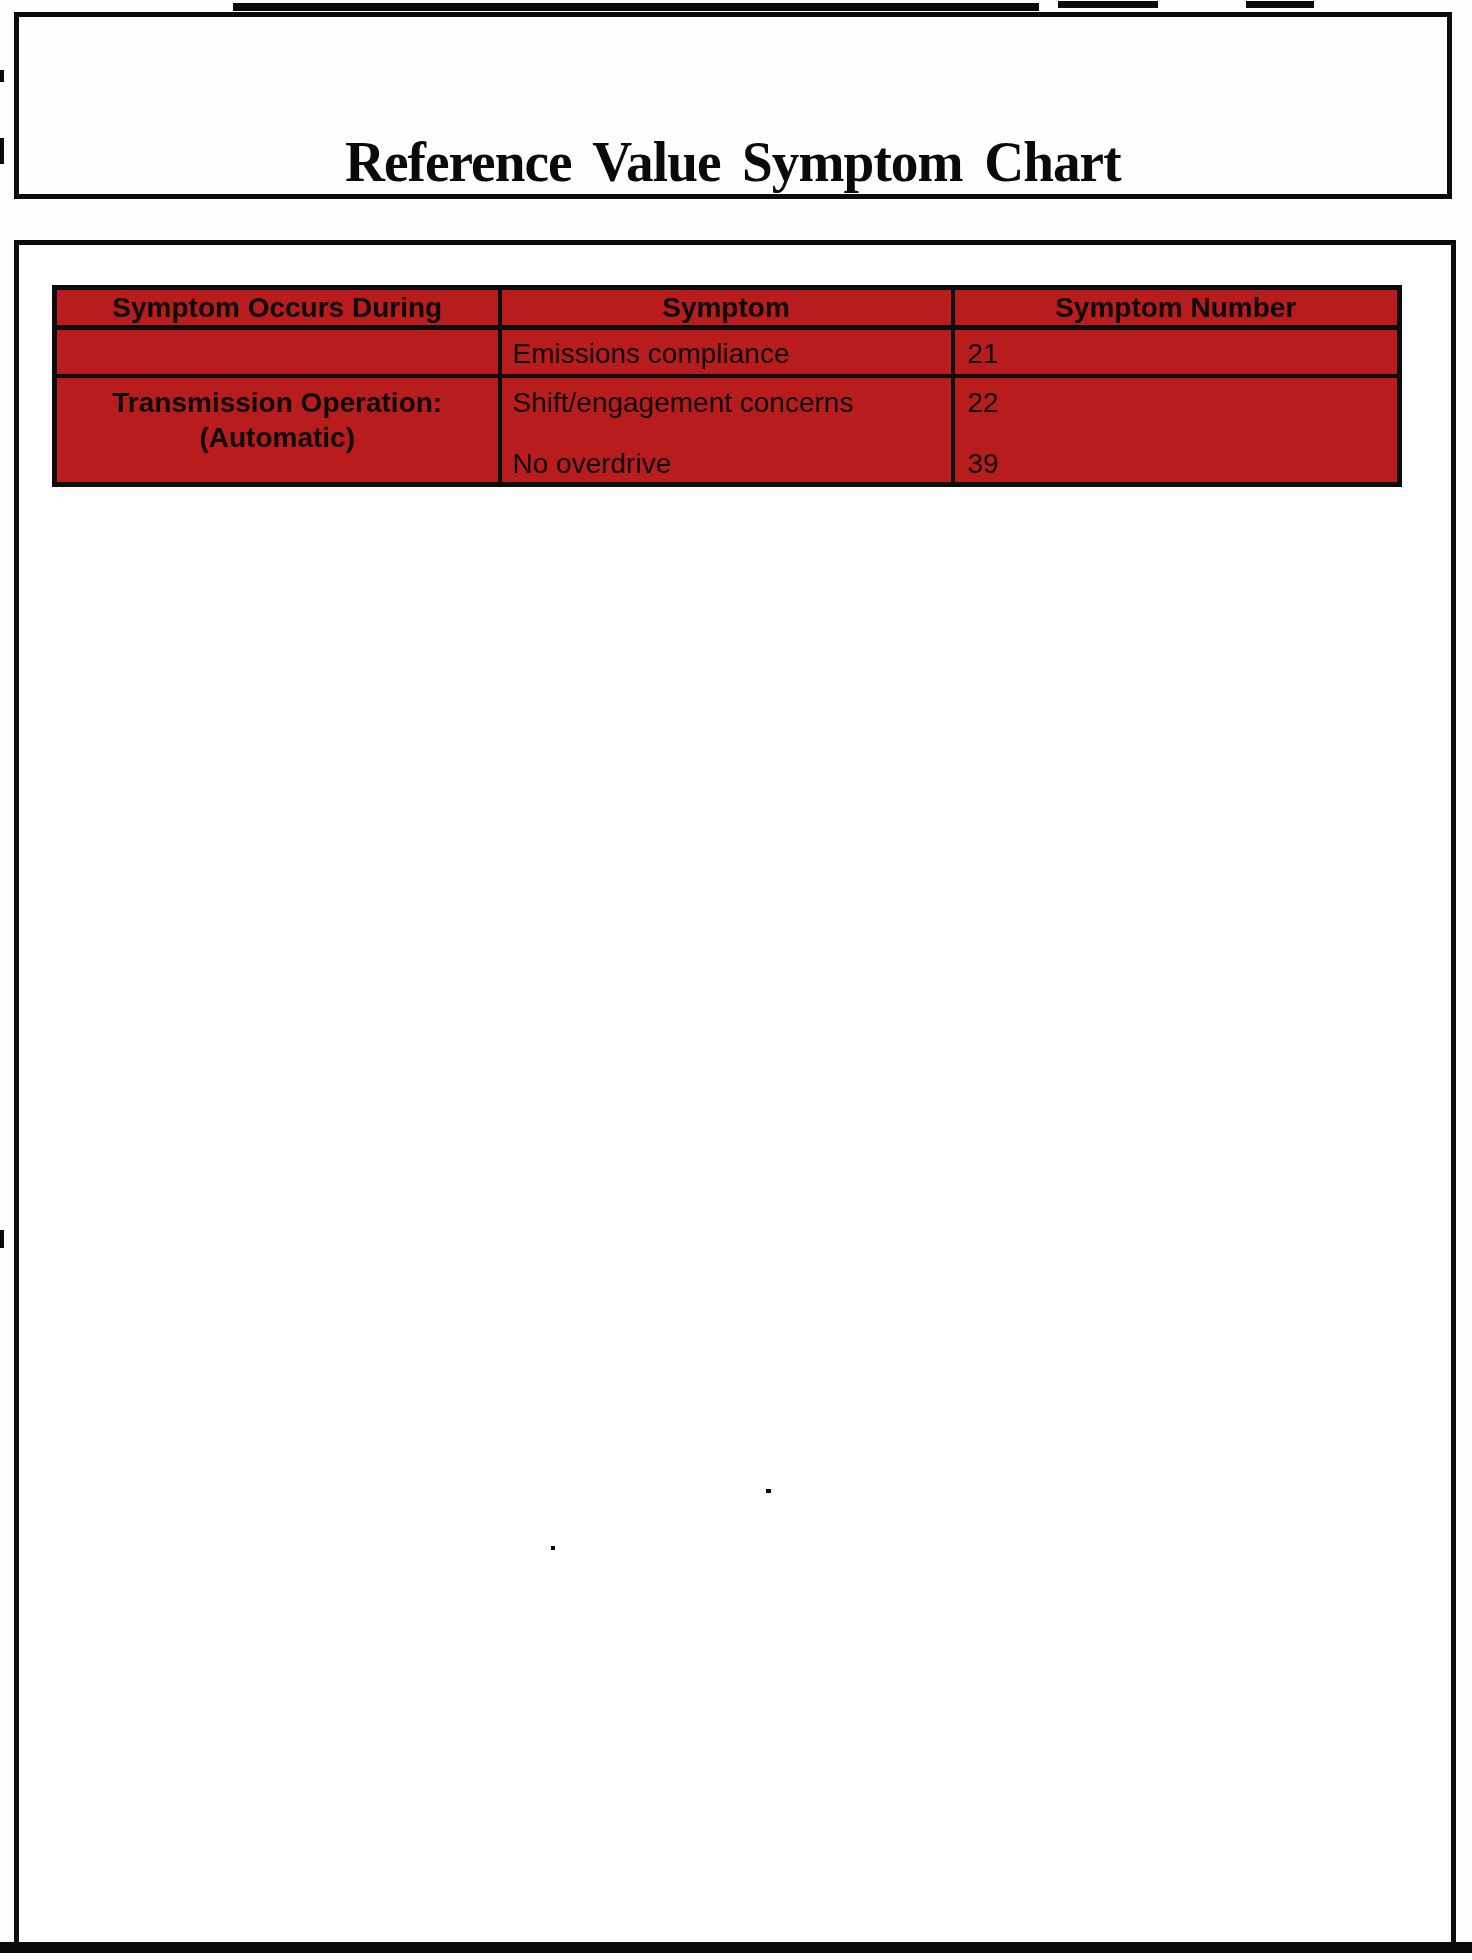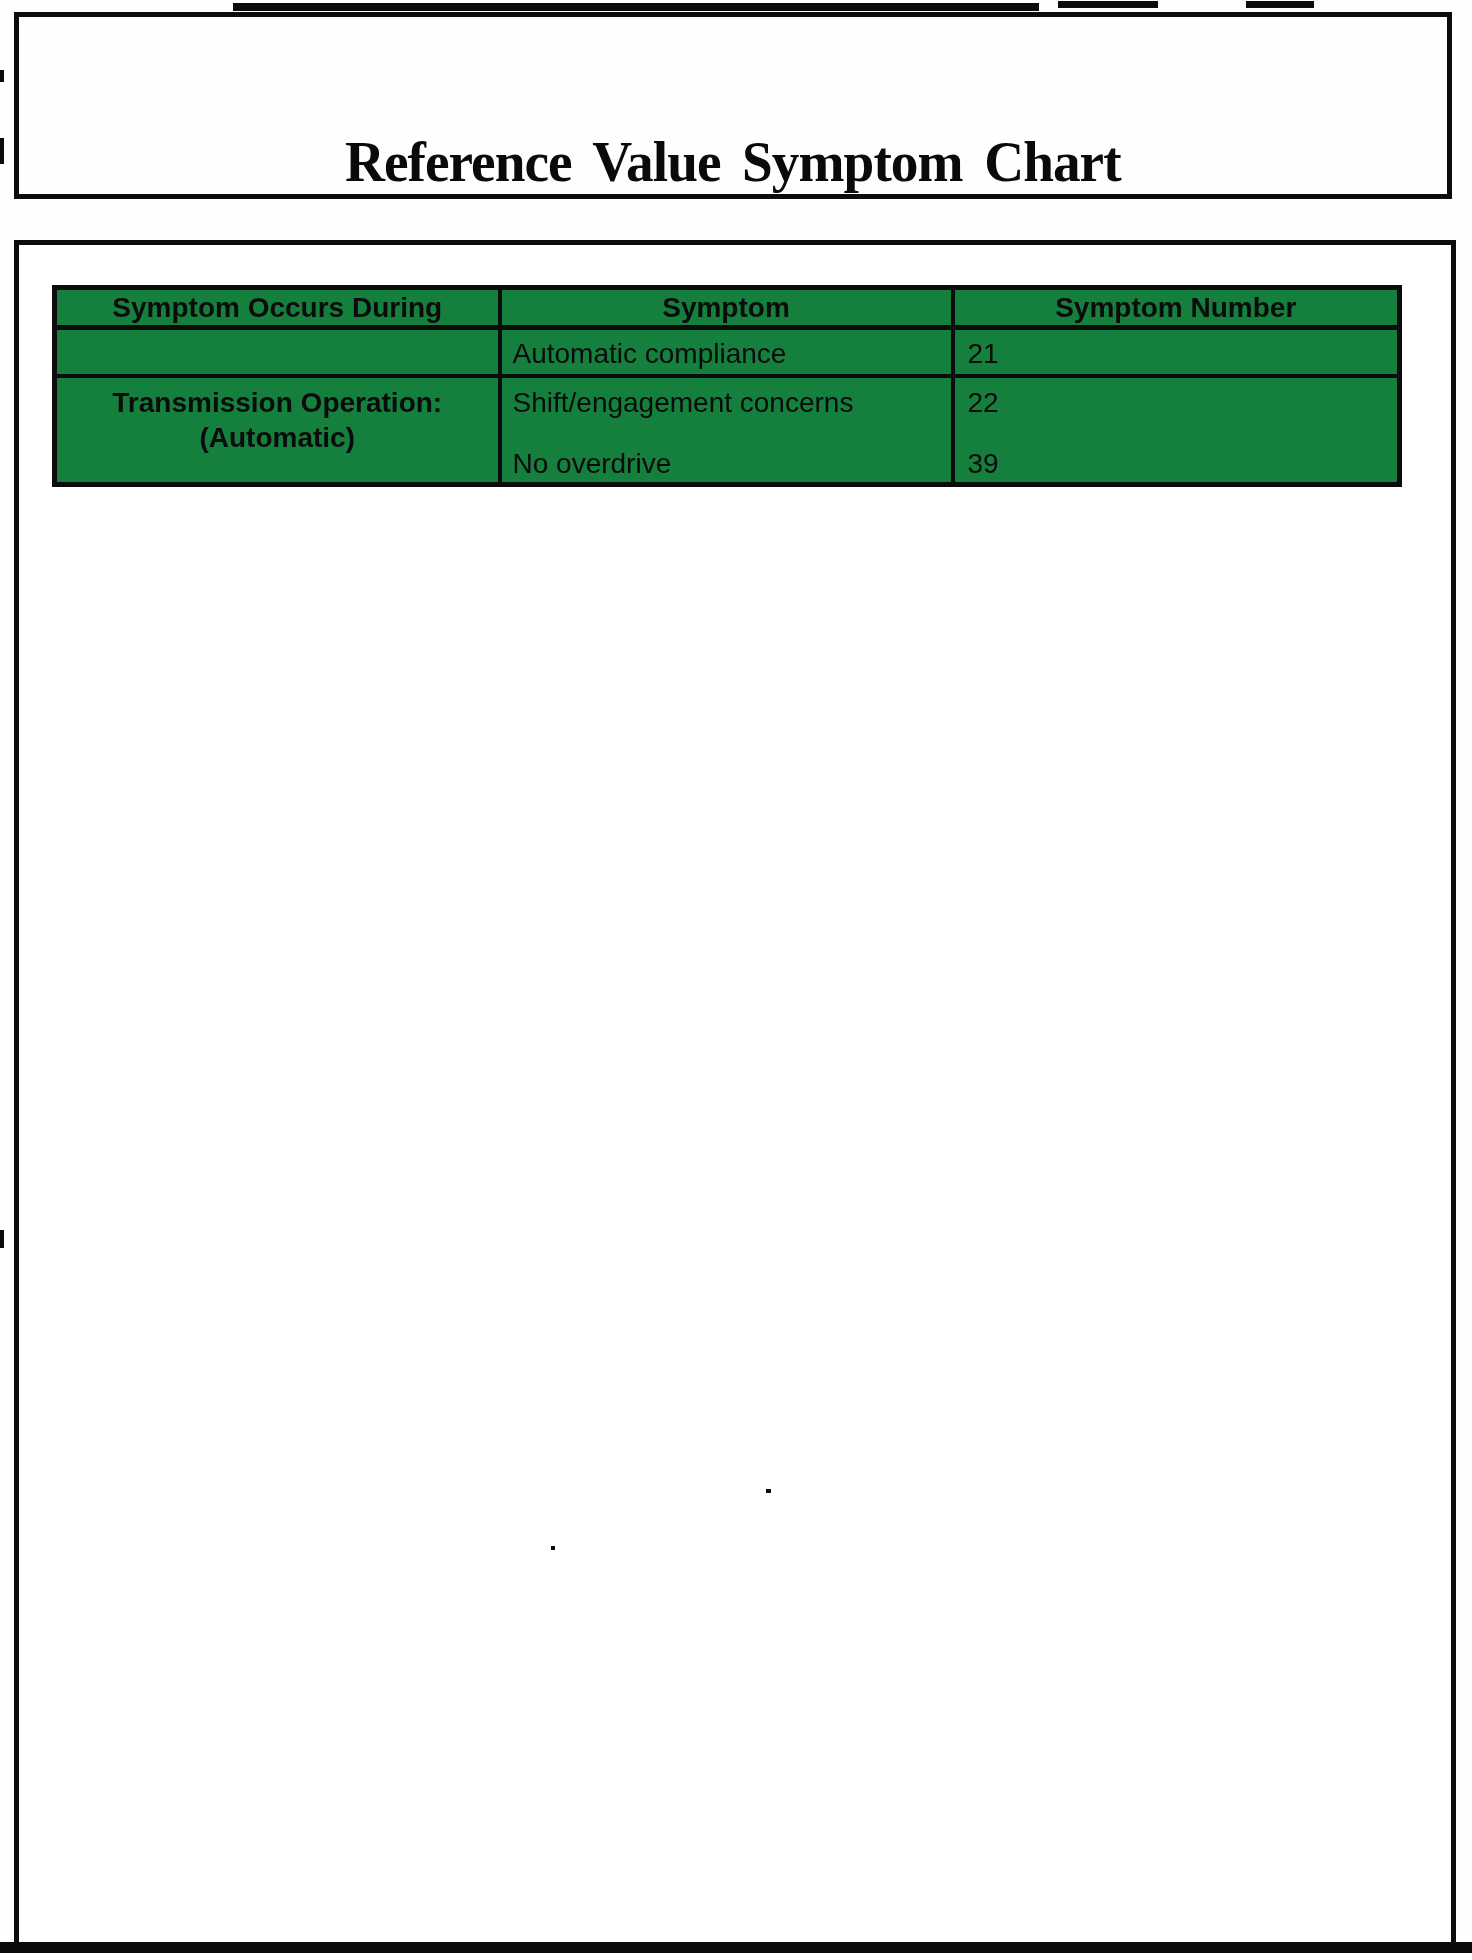--- a/index.html
+++ b/index.html
@@ -49,21 +49,21 @@
     background: #0a0a0a;
   }
   
   table.symptom {
     position: absolute;
     left: 52px; top: 285px;
     width: 1345px;
     border-collapse: collapse;
     table-layout: fixed;
     border: 5px solid #0c0c0c;
-    background: #15803d;
+    background: #b91c1c;
   }
   table.symptom th, table.symptom td {
     border: 4px solid #0c0c0c;
     vertical-align: top;
     overflow: hidden;
   }
   table.symptom thead th {
     border-bottom-width: 5px;
     height: 40px;
     vertical-align: middle;
@@ -114,21 +114,21 @@
       <tr>
         <th>Symptom Occurs During</th>
         <th>Symptom</th>
         <th>Symptom Number</th>
       </tr>
     </thead>
     <tbody>
       <tr class="r1">
         <td class="occurs-cell"></td>
         <td class="symptom-cell">
-          <div class="line">Automatic compliance</div>
+          <div class="line">Emissions compliance</div>
         </td>
         <td class="category-cell">
           <div class="line">21</div>
         </td>
       </tr>
       <tr class="r3">
         <td class="occurs-cell">
           <div class="line">Transmission Operation:</div>
           <div class="line">(Automatic)</div>
         </td>

